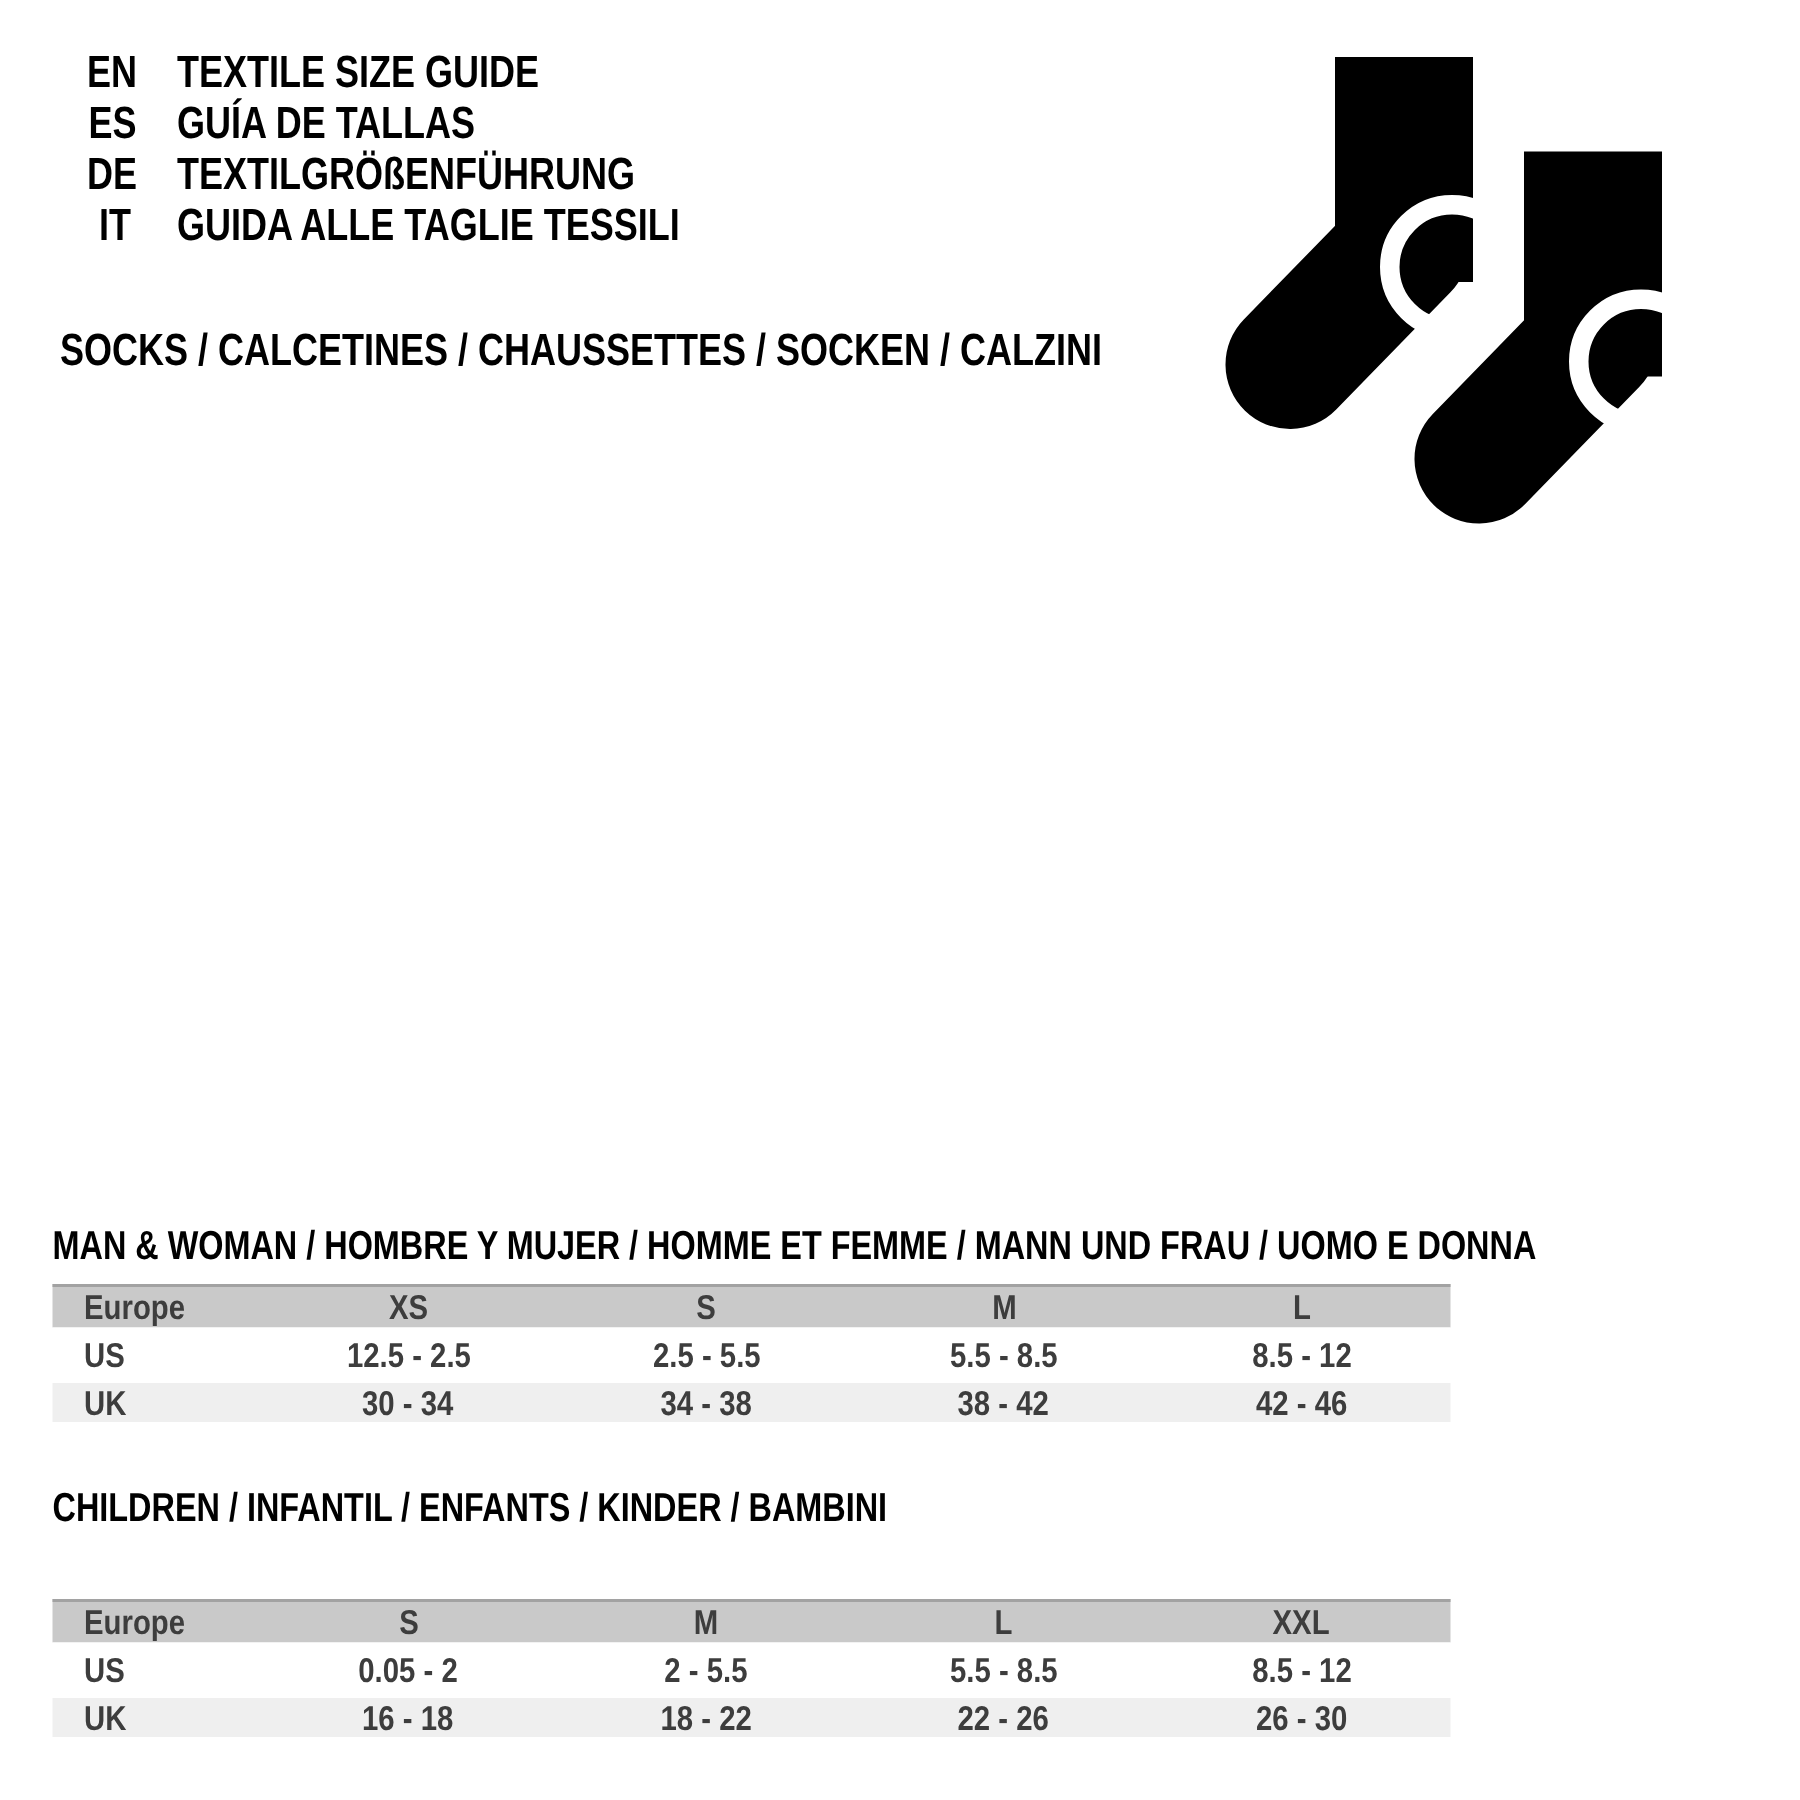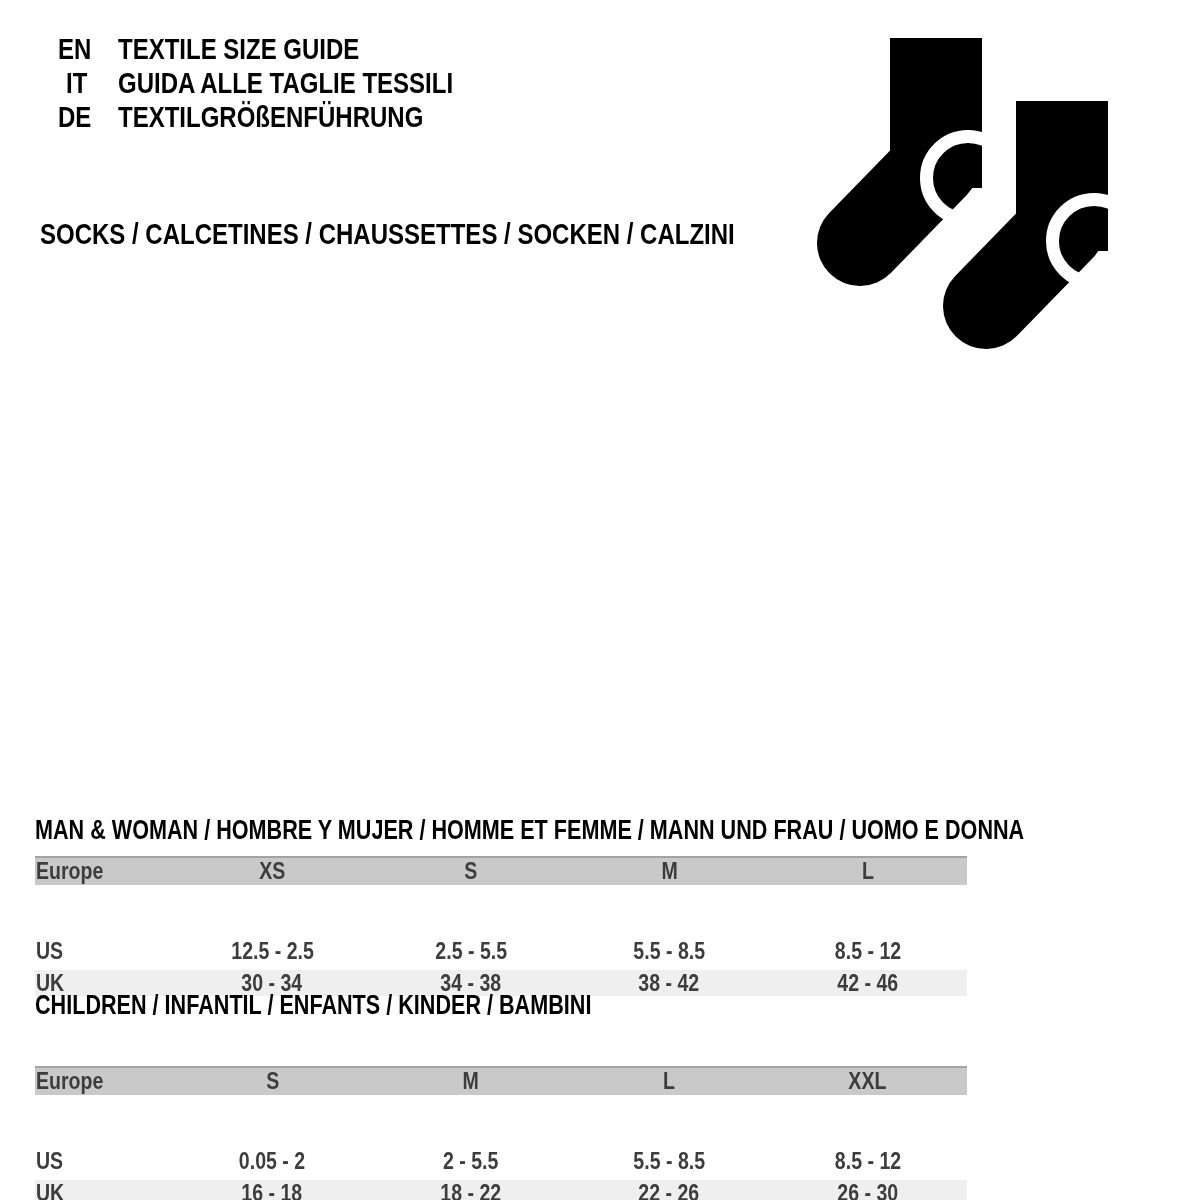--- a/index.html
+++ b/index.html
@@ -45,43 +45,47 @@
   .tbl-title { position: absolute; left: 35px; font-size: 27px; line-height: 1.2; color: var(--text-primary); }
   .tbl-title.pos1 { top: 814px; }
   .tbl-title.pos2 { top: 989px; }
 
   .tbl { position: absolute; left: 35px; width: 932px; font-size: 23px; color: var(--table-text); }
   .tbl.pos1 { top: 856px; }
   .tbl.pos2 { top: 1066px; }
 
   .trow { display: flex; align-items: center; }
   .trow.head { height: 29px; background: var(--table-header-bg); border-top: 2px solid var(--table-header-border); }
-  .trow.r-us { height: 37px; background: #ffffff; margin-top: 48px; }
+  .trow.r-us { height: 37px; background: #ffffff; }
   .trow.r-uk { height: 26px; background: var(--table-row-alt-bg); align-items: center; }
 
-  .cell0 { width: 138px; flex: 0 0 138px; padding-left: 1px; text-align: left; }
+  .cell0 { width: 138px; flex: 0 0 138px; padding-left: 21px; text-align: left; }
   .cell  { width: 198.5px; flex: 0 0 198.5px; text-align: center; text-decoration: underline; }
 </style>
 </head>
 <body>
 
 <div class="canvas">
 
   <div class="lang-block">
     <div class="lang-row">
       <span class="lang-code"><span class="cx">EN</span></span>
       <span class="cx">TEXTILE SIZE GUIDE</span>
     </div>
     <div class="lang-row">
-      <span class="lang-code"><span class="cx">IT</span></span>
-      <span class="cx">GUIDA ALLE TAGLIE TESSILI</span>
+      <span class="lang-code"><span class="cx">ES</span></span>
+      <span class="cx">GUÍA DE TALLAS</span>
     </div>
     <div class="lang-row">
       <span class="lang-code"><span class="cx">DE</span></span>
       <span class="cx">TEXTILGRÖßENFÜHRUNG</span>
+    </div>
+    <div class="lang-row">
+      <span class="lang-code"><span class="cx">IT</span></span>
+      <span class="cx">GUIDA ALLE TAGLIE TESSILI</span>
     </div>
   </div>
 
   <div class="socks-heading">
     <span class="cx">SOCKS / CALCETINES / CHAUSSETTES / SOCKEN / CALZINI</span>
   </div>
 
   <svg class="socks-svg" width="340" height="335" viewBox="0 0 340 335" aria-hidden="true">
     <defs>
       <g id="sock">

